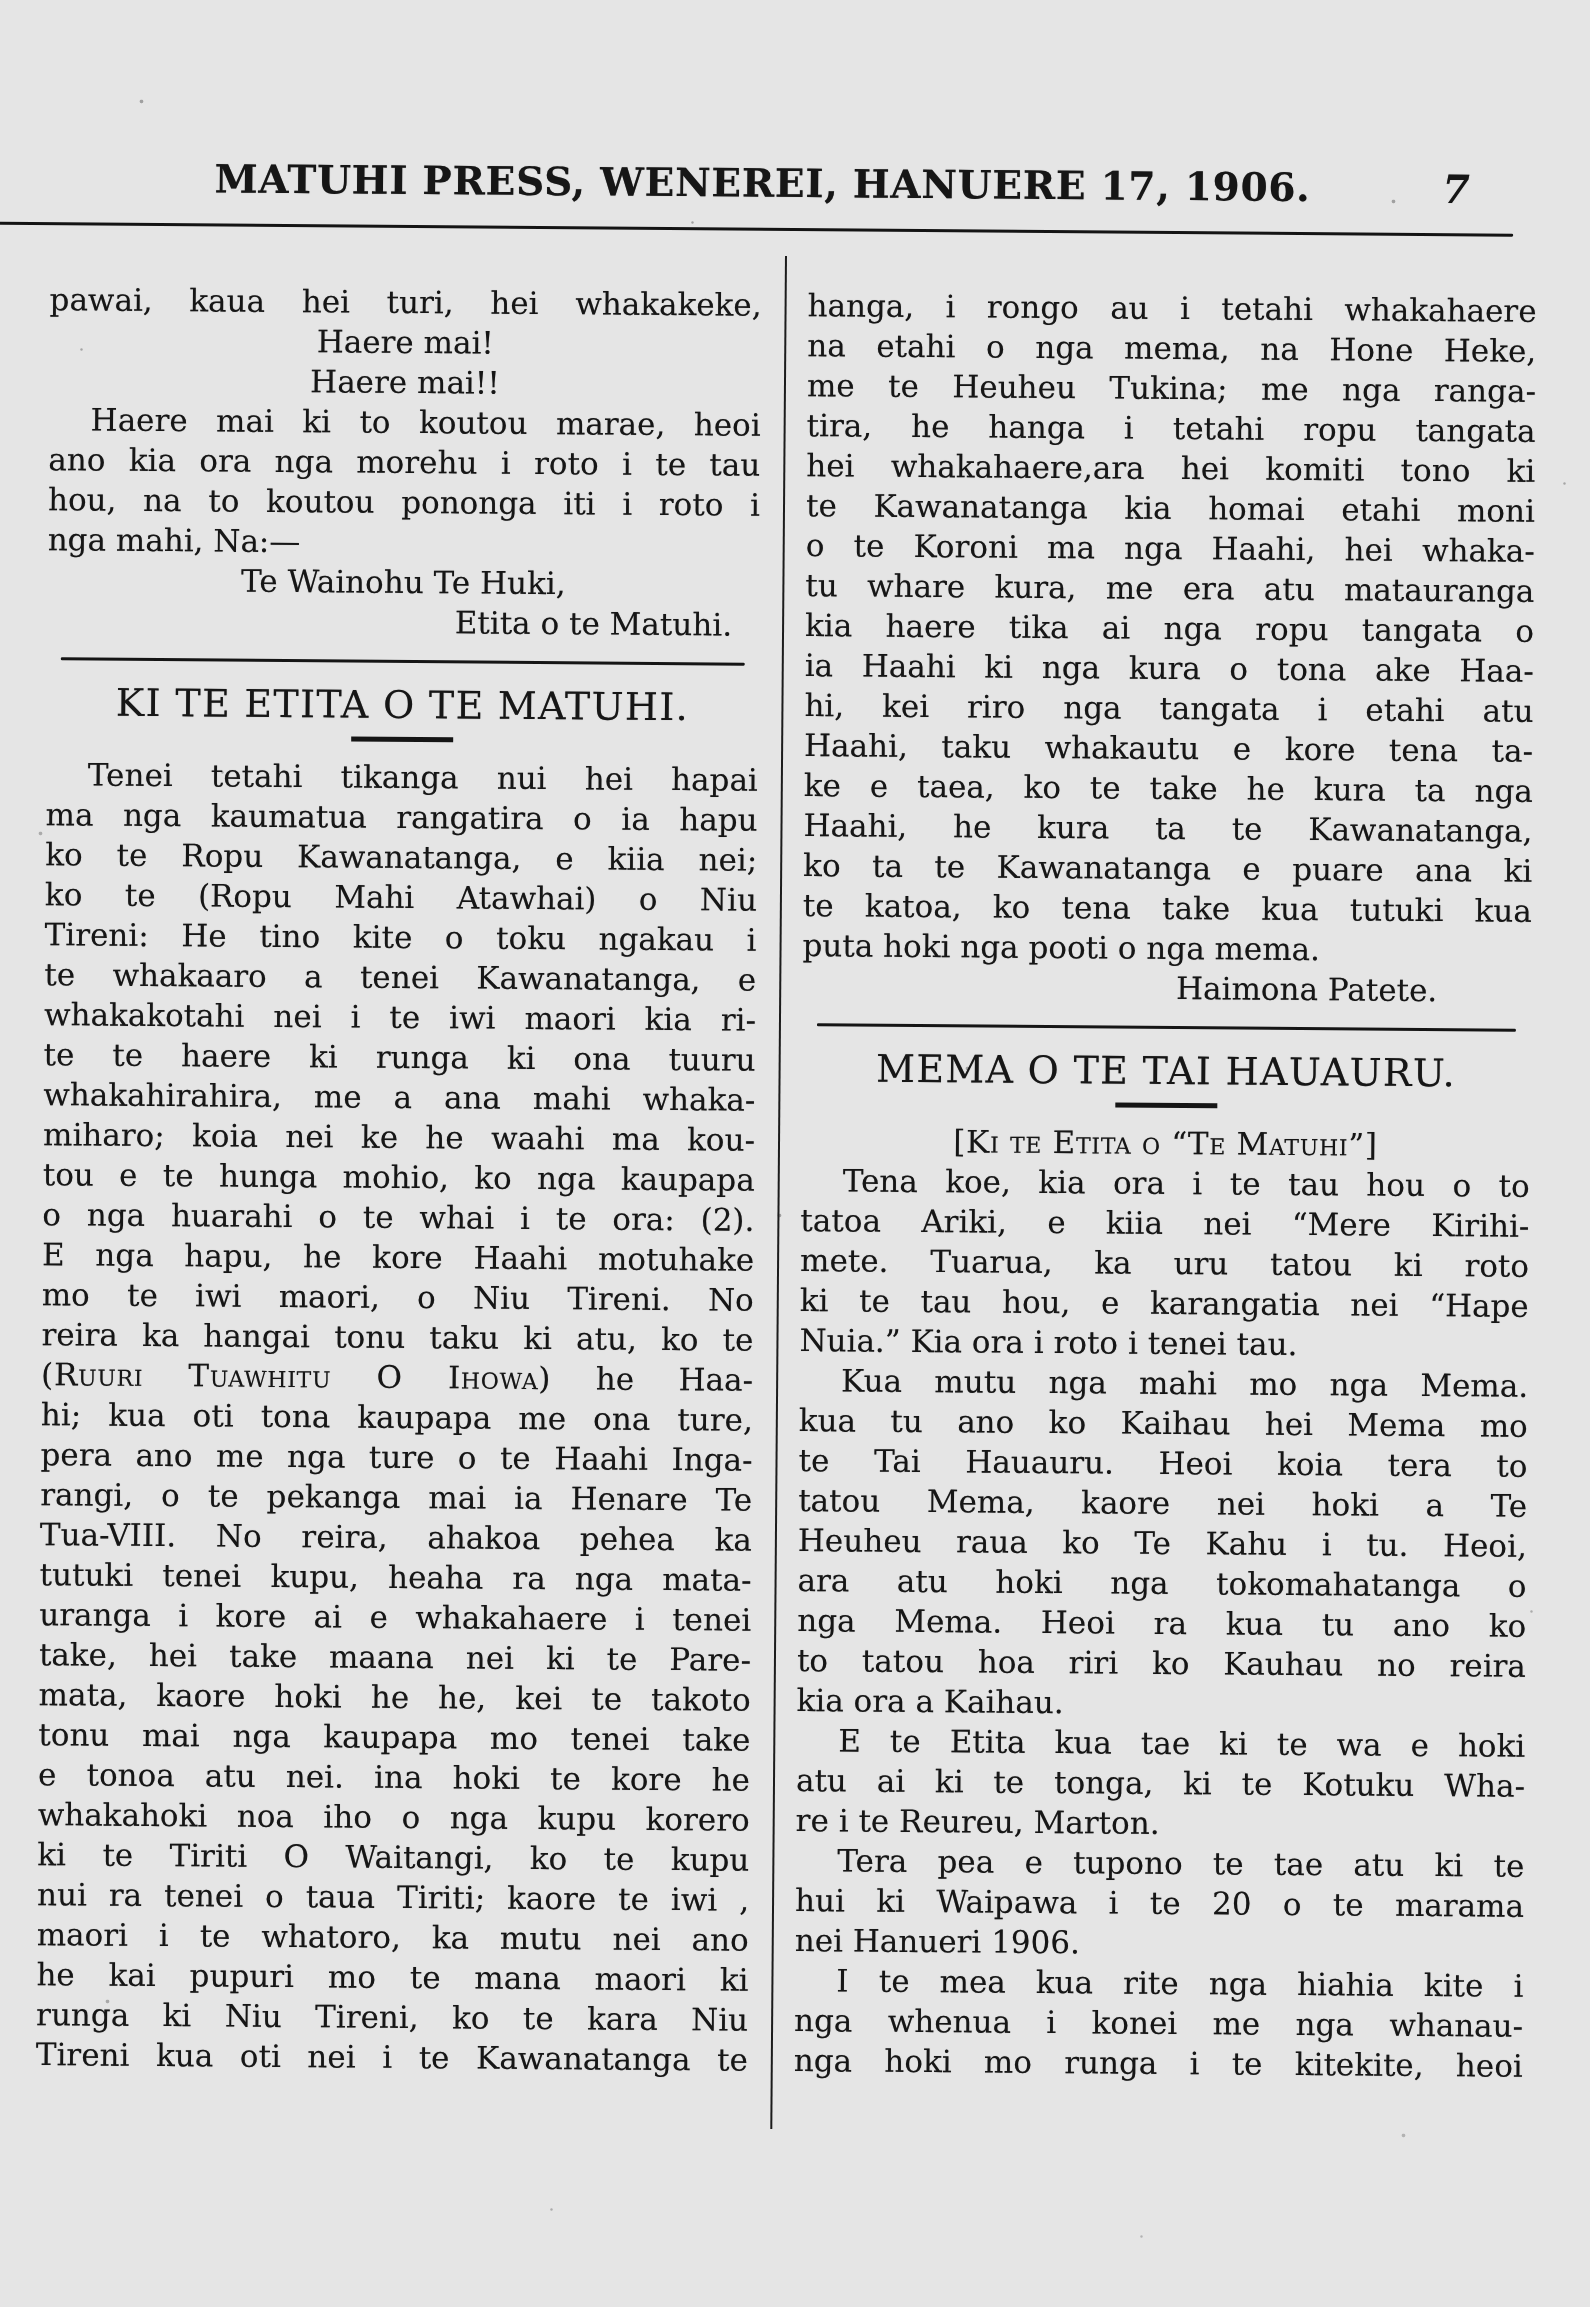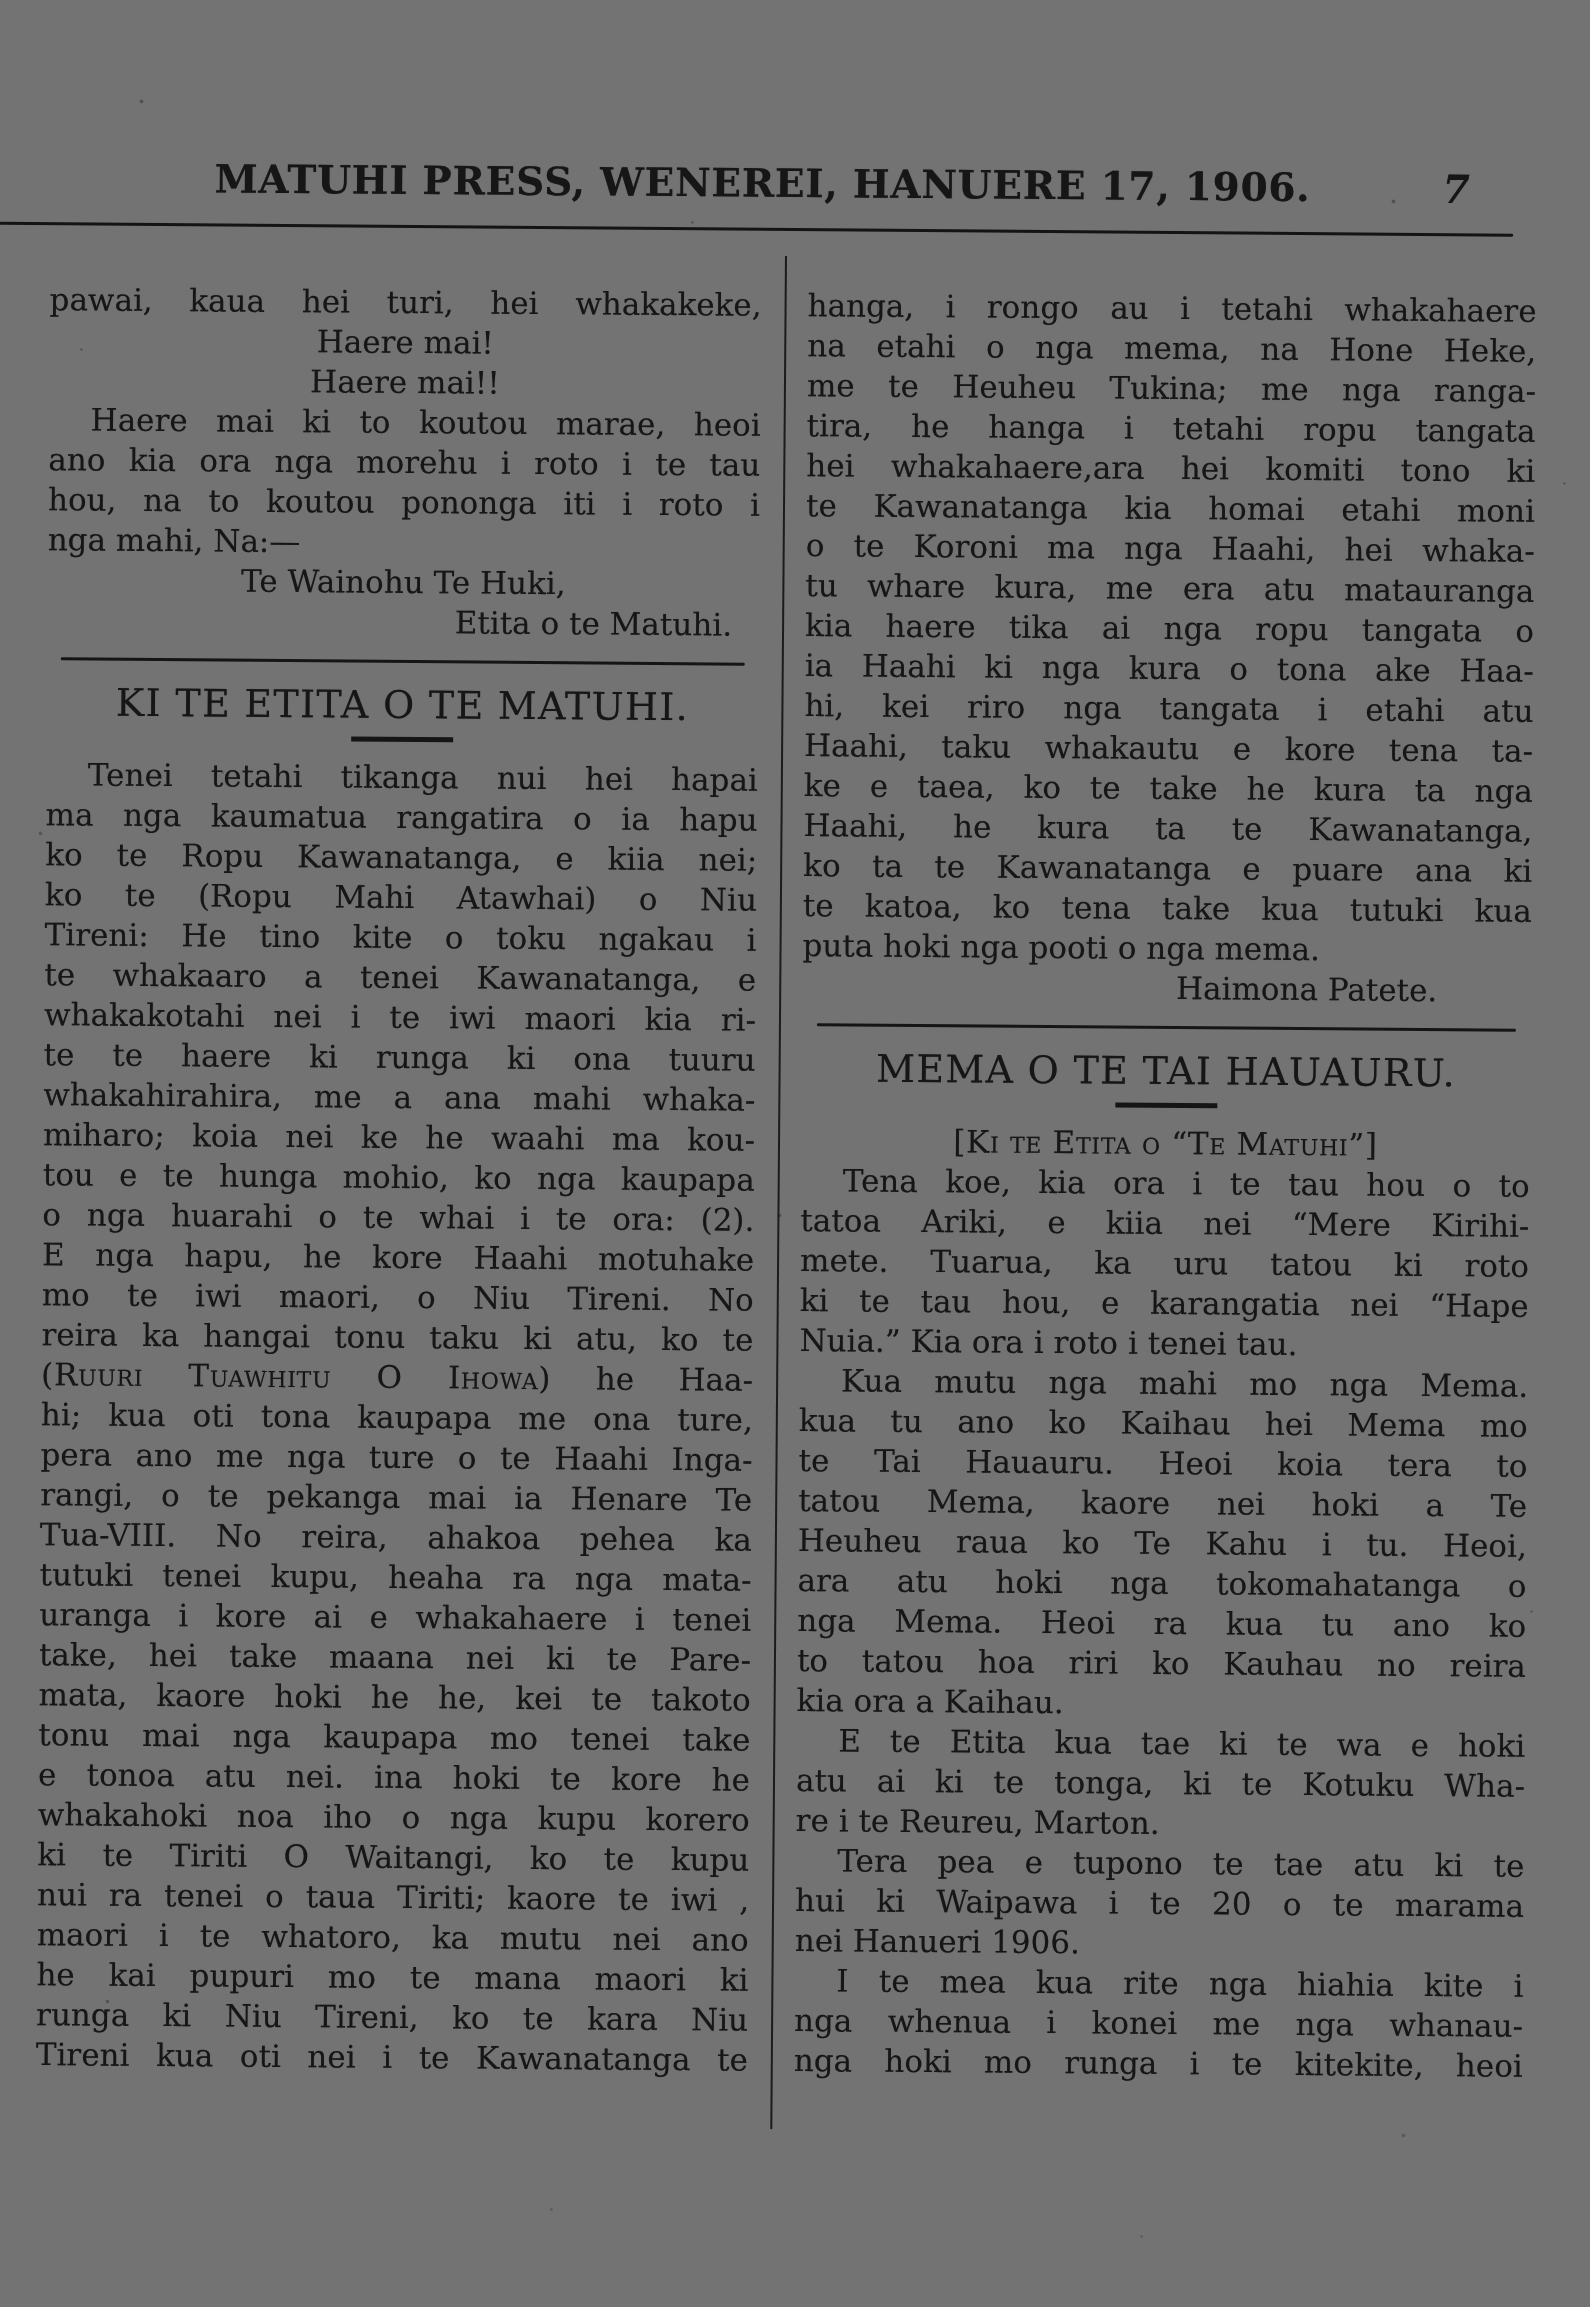--- a/index.html
+++ b/index.html
@@ -1,19 +1,19 @@
 <!DOCTYPE html>
 <html style="font-size:10.7px"><head>
 <meta charset="utf-8">
 <style>
   html,body{margin:0;padding:0;}
   .sheet{
     position:relative;
     width:1591px;height:2307px;
-    background:#737373;
+    background:#e5e5e5;
     overflow:hidden;
     font-family:"DejaVu Serif","Liberation Serif",serif;
     color:#161616;
   }
   .rot{position:absolute;inset:0;transform:rotate(0.45deg);transform-origin:792px 0;}
   .masthead{
     position:absolute;left:216px;top:160px;width:940px;
     font-size:39px;font-weight:bold;letter-spacing:0.7px;white-space:nowrap;
     text-shadow:0 0 0.7px rgba(10,10,10,.5);
   }

